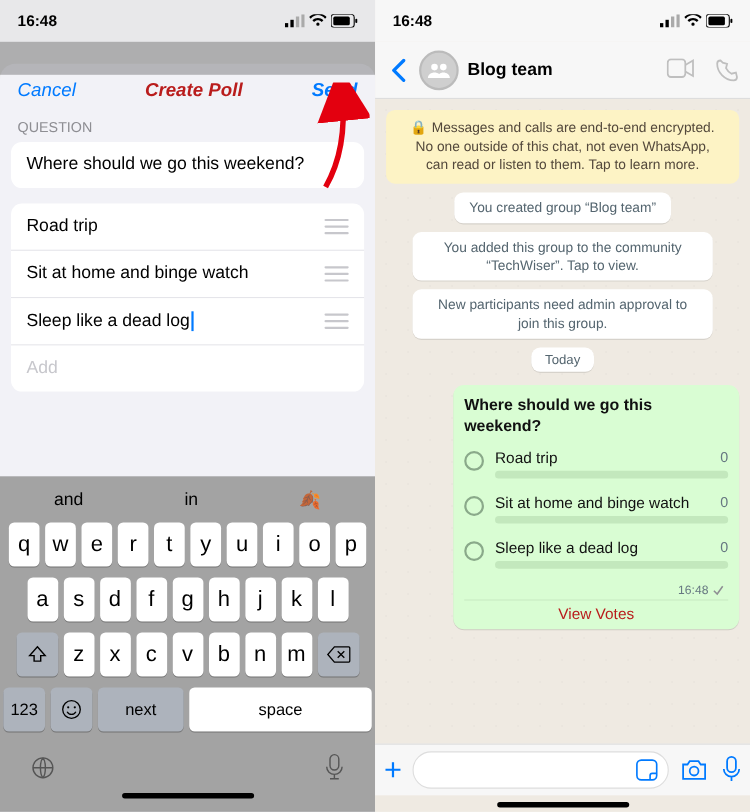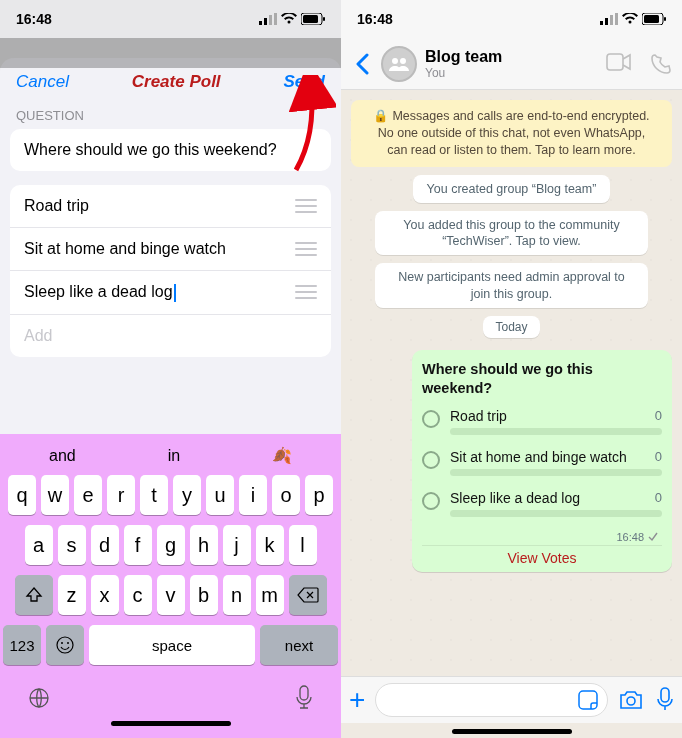--- a/index.html
+++ b/index.html
@@ -27,21 +27,21 @@
 .option-text { flex: 1; font-size: 16px; color: #000; }
 .option-text.placeholder { color: #c7c7cc; }
 .drag-handle { width: 22px; height: 14px; display: flex; flex-direction: column; justify-content: space-between; }
 .drag-handle span { height: 2px; background: #c7c7cc; border-radius: 1px; }
 .cursor { display: inline-block; width: 2px; height: 18px; background: #007aff; vertical-align: middle; margin-left: 1px; }
 
 
 .arrow { position: absolute; top: 75px; left: 286px; width: 50px; height: 100px; pointer-events: none; z-index: 10; }
 
 
-.keyboard { background: #f0abfc; padding: 6px 3px 8px; }
+.keyboard { background: #a3a3a3; padding: 6px 3px 8px; }
 .predict-bar { display: flex; justify-content: space-around; align-items: center; padding: 6px 0 10px; }
 .predict-bar span { color: #000; font-size: 16px; }
 .key-row { display: flex; justify-content: center; gap: 5px; margin-bottom: 10px; }
 .key { background: #fff; border-radius: 5px; width: 28px; height: 40px; display: flex; align-items: center; justify-content: center; font-size: 20px; color: #000; box-shadow: 0 1px 0 rgba(0,0,0,0.3); }
 .key-row.middle { padding: 0 16px; }
 .key-row.bottom .key.special { background: #adb3bc; width: 38px; }
 .key-row.func { gap: 5px; }
 .key-row.func .key { height: 40px; }
 .key.wide { background: #adb3bc; width: 38px; font-size: 15px; }
 .key.space { flex: 1; background: #fff; font-size: 15px; }
@@ -196,22 +196,22 @@
       <div class="key-row func">
         <div class="key wide">123</div>
         <div class="key wide">
           <svg width="20" height="20" viewBox="0 0 20 20">
               <circle cx="10" cy="10" r="8" fill="none" stroke="#000" stroke-width="1.2"></circle>
               <circle cx="7" cy="8" r="1" fill="#000"></circle>
               <circle cx="13" cy="8" r="1" fill="#000"></circle>
               <path d="M6 12c1 2 3 2.5 4 2.5s3-.5 4-2.5" fill="none" stroke="#000" stroke-width="1.2"></path>
             </svg>
         </div>
+        <div class="key next">next</div>
         <div class="key space">space</div>
-        <div class="key next">next</div>
       </div>
       <div class="bottom-bar">
         <svg width="24" height="24" viewBox="0 0 24 24">
             <circle cx="12" cy="12" r="9" fill="none" stroke="#555" stroke-width="1.3"></circle>
             <path d="M3 12h18M12 3c3 3 3 15 0 18M12 3c-3 3-3 15 0 18" fill="none" stroke="#555" stroke-width="1.3"></path>
           </svg>
         <svg width="20" height="26" viewBox="0 0 20 26">
             <rect x="6" y="1" width="8" height="14" rx="4" fill="none" stroke="#555" stroke-width="1.3"></rect>
             <path d="M3 12a7 7 0 0014 0M10 19v4M6 23h8" fill="none" stroke="#555" stroke-width="1.3"></path>
           </svg>
@@ -257,21 +257,20 @@
     </span>
     <div class="avatar">
       <svg width="22" height="16" viewBox="0 0 22 16">
           <circle cx="7" cy="5" r="3" fill="#fff"></circle>
           <circle cx="15" cy="5" r="3" fill="#fff"></circle>
           <path d="M1 15c0-3 3-5 6-5s6 2 6 5M10 15c0-3 2-5 5-5s6 2 6 5" fill="#fff"></path>
         </svg>
     </div>
     <div class="chat-title">
       <span class="name">Blog team</span>
-      <span class="sub">You</span>
     </div>
     <div class="header-icons">
       <svg width="26" height="18" viewBox="0 0 26 18">
           <rect x="1" y="1" width="16" height="16" rx="3" fill="none" stroke="#bfbfbf" stroke-width="1.6"></rect>
           <path d="M17 6l7-4v14l-7-4" fill="none" stroke="#bfbfbf" stroke-width="1.6"></path>
         </svg>
       <svg width="22" height="22" viewBox="0 0 22 22">
           <path d="M5 2c-2 0-3 1-3 3 0 8 7 15 15 15 2 0 3-1 3-3l-1-4-4 1c-2-1-4-3-5-5l1-4-4-1-2-2z" fill="none" stroke="#bfbfbf" stroke-width="1.6"></path>
         </svg>
     </div>

